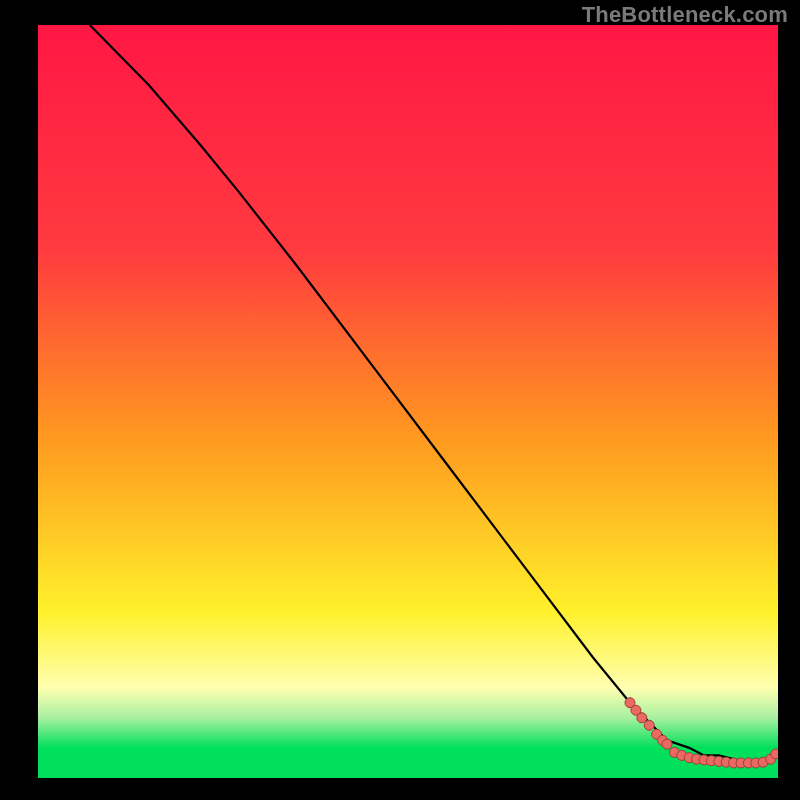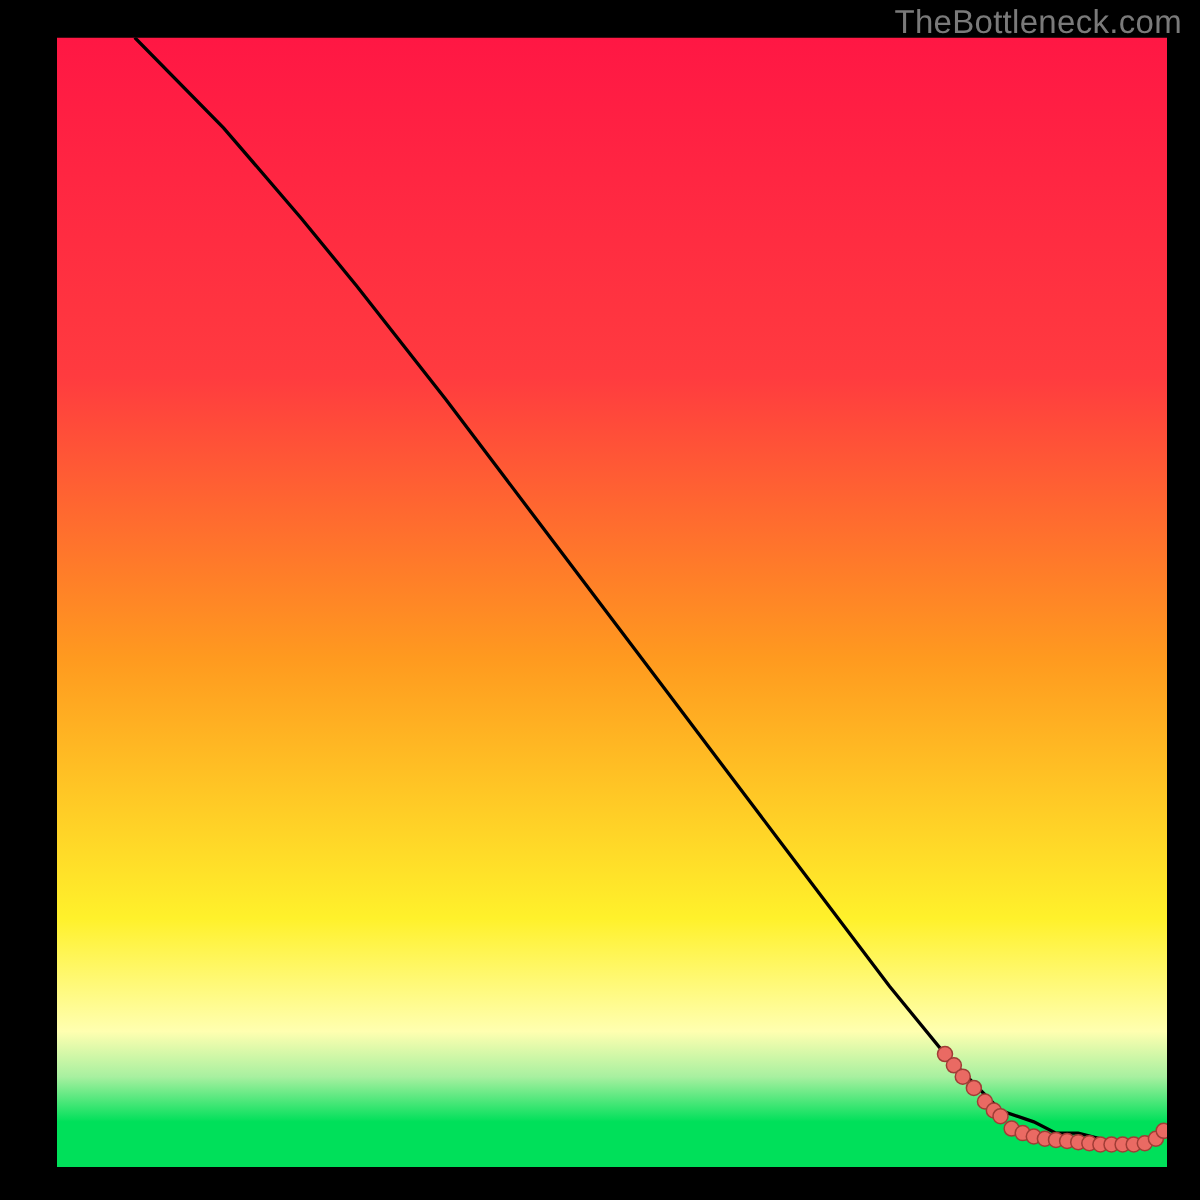--- a/index.html
+++ b/index.html
@@ -16,21 +16,21 @@
     width: 800px;
     height: 800px;
     background: #000;
   }
   .watermark {
     position: absolute;
     top: 2px;
     right: 12px;
     color: #7a7a7a;
     font-size: 22px;
-    font-weight: 400;
+    font-weight: 700;
     letter-spacing: 0.2px;
     pointer-events: none;
   }
   .plot-area {
     position: absolute;
     
     left: 38px;
     top: 25px;
     width: 740px;   
     height: 753px;  

